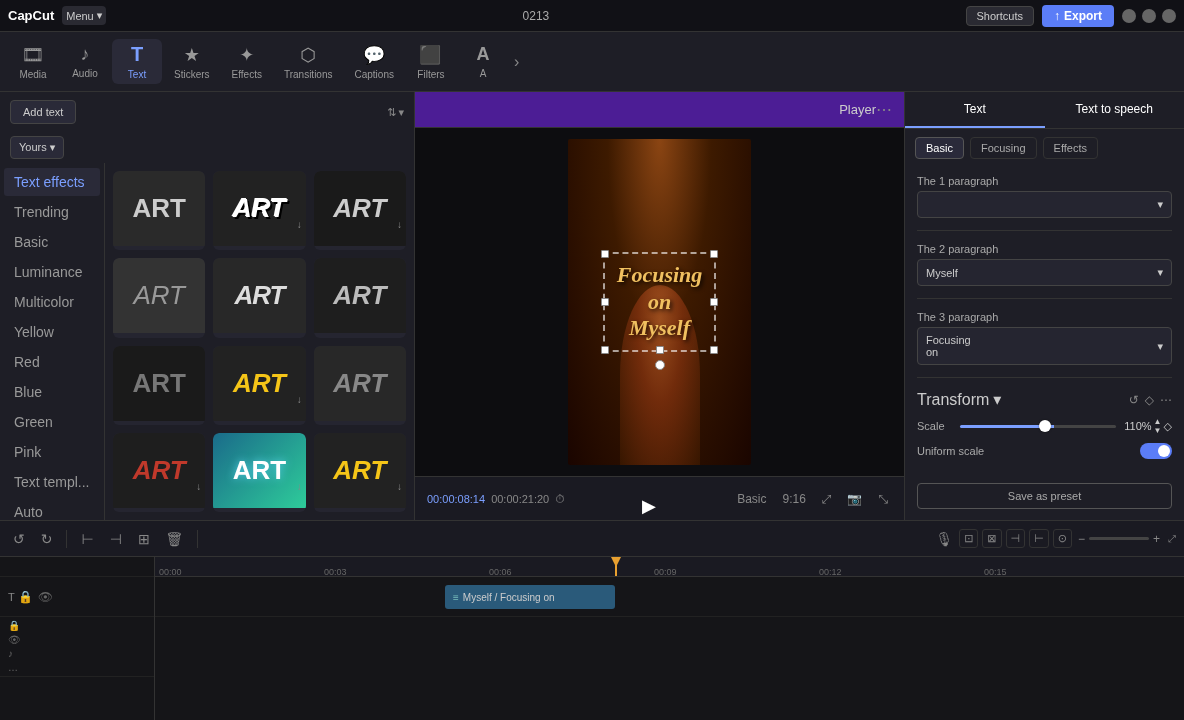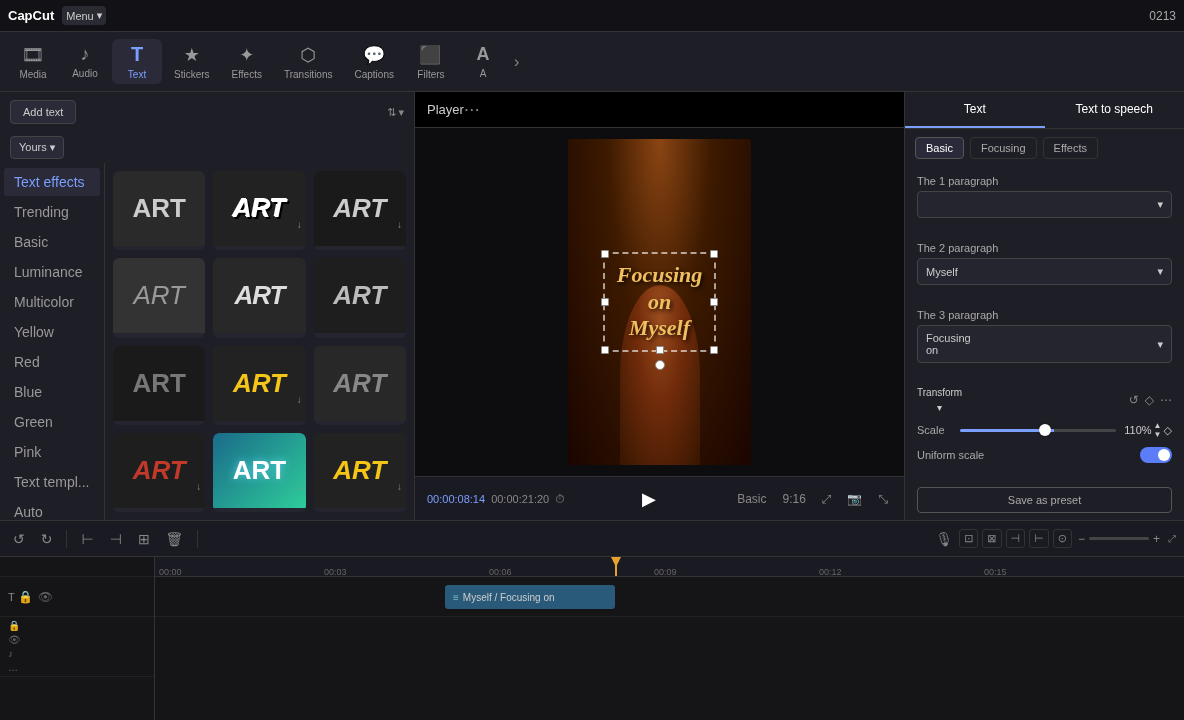--- a/index.html
+++ b/index.html
@@ -53,39 +53,39 @@
     .ep-7 { background: #1a1a1a; color: #777; }
     .ep-8 { background: #222; color: #f5c518; font-style: italic; }
     .ep-9 { background: #282828; color: #888; font-style: italic; }
     .ep-10 { background: #1e1e1e; color: #c0392b; font-weight: 900; font-style: italic; }
     .ep-11 { background: linear-gradient(135deg, #1a6b8a, #2ecc9a); color: #fff; text-shadow: 0 0 8px rgba(100,220,255,0.8); }
     .ep-12 { background: #222; color: #f5c518; font-style: italic; }
     .effect-download { position: absolute; bottom: 20px; right: 4px; color: #888; font-size: 10px; }
 
     
     .center-panel { flex: 1; background: #151518; display: flex; flex-direction: column; }
-    .player-header { height: 36px; background: #000000; display: flex; align-items: center; justify-content: flex-start; padding: 0 12px; border-bottom: 1px solid #333; }
+    .player-header { height: 36px; background: #4c1d95; display: flex; align-items: center; justify-content: flex-end; padding: 0 12px; border-bottom: 1px solid #333; }
     .player-title { color: #ccc; font-size: 13px; }
     .player-menu { color: #888; cursor: pointer; font-size: 16px; }
     .player-viewport { flex: 1; display: flex; align-items: center; justify-content: center; background: #0d0d10; position: relative; }
     .video-frame { width: 183px; height: 326px; position: relative; background: #1a0a00; border-radius: 2px; overflow: hidden; }
     .video-bg { width: 100%; height: 100%; background: radial-gradient(ellipse at top, #8b4513 0%, #3d1a00 40%, #1a0500 100%); }
     .video-overlay { position: absolute; top: 0; left: 0; right: 0; bottom: 0; display: flex; flex-direction: column; align-items: center; justify-content: center; }
     .text-overlay { border: 2px dashed rgba(255,255,255,0.6); padding: 8px 12px; border-radius: 2px; text-align: center; cursor: move; position: relative; }
     .text-overlay-content { color: #f0c060; font-size: 22px; font-weight: 900; font-style: italic; text-shadow: 2px 2px 4px rgba(0,0,0,0.8); line-height: 1.2; font-family: serif; }
     .resize-handle { position: absolute; width: 8px; height: 8px; background: #fff; border: 1px solid #888; border-radius: 1px; }
     .rh-tl { top: -4px; left: -4px; }
     .rh-tr { top: -4px; right: -4px; }
     .rh-bl { bottom: -4px; left: -4px; }
     .rh-br { bottom: -4px; right: -4px; }
     .rh-ml { top: 50%; left: -4px; transform: translateY(-50%); }
     .rh-mr { top: 50%; right: -4px; transform: translateY(-50%); }
     .rh-bm { bottom: -4px; left: 50%; transform: translateX(-50%); }
     .rotate-handle { position: absolute; bottom: -20px; left: 50%; transform: translateX(-50%); width: 10px; height: 10px; background: #fff; border-radius: 50%; border: 1px solid #888; cursor: grab; }
-    .player-controls { height: 44px; background: #1a1a22; display: flex; align-items: center; justify-content: space-between; padding: 18px 12px; border-top: 1px solid #333; }
+    .player-controls { height: 44px; background: #1a1a22; display: flex; justify-content: space-between; padding: 18px 12px; border-top: 1px solid #333; }
     .time-display { display: flex; align-items: center; gap: 6px; }
     .current-time { color: #7b9fff; font-size: 11px; }
     .total-time { color: #888; font-size: 11px; }
     .time-icon { color: #888; font-size: 12px; cursor: pointer; }
     .play-btn { background: none; border: none; color: #fff; font-size: 18px; cursor: pointer; }
     .control-icons { display: flex; align-items: center; gap: 8px; }
     .ctrl-icon { color: #888; font-size: 12px; cursor: pointer; padding: 2px 4px; }
 
     
     .right-panel { width: 280px; background: #1e1e26; border-left: 1px solid #333; display: flex; flex-direction: column; flex-shrink: 0; overflow-y: auto; }
@@ -94,21 +94,21 @@
     .right-tab.active { color: #fff; border-bottom-color: #7b9fff; }
     .right-sub-tabs { display: flex; padding: 8px 10px; gap: 6px; }
     .sub-tab { padding: 4px 10px; border-radius: 4px; font-size: 11px; color: #aaa; cursor: pointer; border: 1px solid #333; }
     .sub-tab.active { background: #2a2a3a; color: #fff; border-color: #555; }
     .paragraph-section { padding: 8px 12px; }
     .para-label { font-size: 11px; color: #aaa; margin-bottom: 4px; }
     .para-dropdown { width: 100%; background: #252530; border: 1px solid #444; color: #ccc; padding: 6px 8px; border-radius: 4px; font-size: 11px; display: flex; align-items: center; justify-content: space-between; cursor: pointer; }
     .para-divider { height: 1px; background: #333; margin: 4px 12px; }
     .transform-section { padding: 8px 12px; }
     .transform-header { display: flex; align-items: center; justify-content: space-between; margin-bottom: 8px; }
-    .transform-title { font-size: 10px; color: #ccc; font-weight: 500; display: flex; align-items: center; gap: 4px; flex-direction: column; }
+    .transform-title { font-size: 16px; color: #ccc; font-weight: 500; display: flex; align-items: center; gap: 4px; }
     .transform-actions { display: flex; gap: 6px; }
     .t-action { color: #888; cursor: pointer; font-size: 12px; }
     .scale-row { display: flex; align-items: center; gap: 8px; margin-bottom: 8px; }
     .scale-label { font-size: 11px; color: #aaa; min-width: 35px; }
     .scale-slider { flex: 1; -webkit-appearance: none; height: 3px; border-radius: 2px; background: linear-gradient(to right, #7b9fff 0%, #7b9fff 60%, #444 60%, #444 100%); outline: none; cursor: pointer; }
     .scale-slider::-webkit-slider-thumb { -webkit-appearance: none; width: 12px; height: 12px; border-radius: 50%; background: #fff; box-shadow: 0 0 2px rgba(0,0,0,0.5); }
     .scale-value { font-size: 11px; color: #ccc; min-width: 35px; text-align: right; display: flex; align-items: center; gap: 2px; }
     .uniform-row { display: flex; align-items: center; justify-content: space-between; margin-bottom: 8px; }
     .uniform-label { font-size: 11px; color: #aaa; }
     .toggle { width: 32px; height: 16px; background: #5b7df7; border-radius: 8px; position: relative; cursor: pointer; }
@@ -152,20 +152,32 @@
 
 <div class="top-bar">
   <div class="top-bar-left">
     <span class="app-logo">CapCut</span>
     <button class="menu-btn">
       <span>Menu</span>
       <span>▾</span>
     </button>
   </div>
   <div class="top-bar-center">0213</div>
+  <div class="top-bar-right">
+    <button class="shortcuts-btn">Shortcuts</button>
+    <button class="export-btn">
+      <span>↑</span>
+      <span>Export</span>
+    </button>
+    <div class="win-btns">
+      <button class="win-btn win-minimize"></button>
+      <button class="win-btn win-maximize"></button>
+      <button class="win-btn win-close"></button>
+    </div>
+  </div>
 </div>
 
 <div class="main-toolbar">
   <div class="tool-item">
     <span class="tool-icon">🎞</span>
     <span>Media</span>
   </div>
   <div class="tool-item">
     <span class="tool-icon">♪</span>
     <span>Audio</span>

